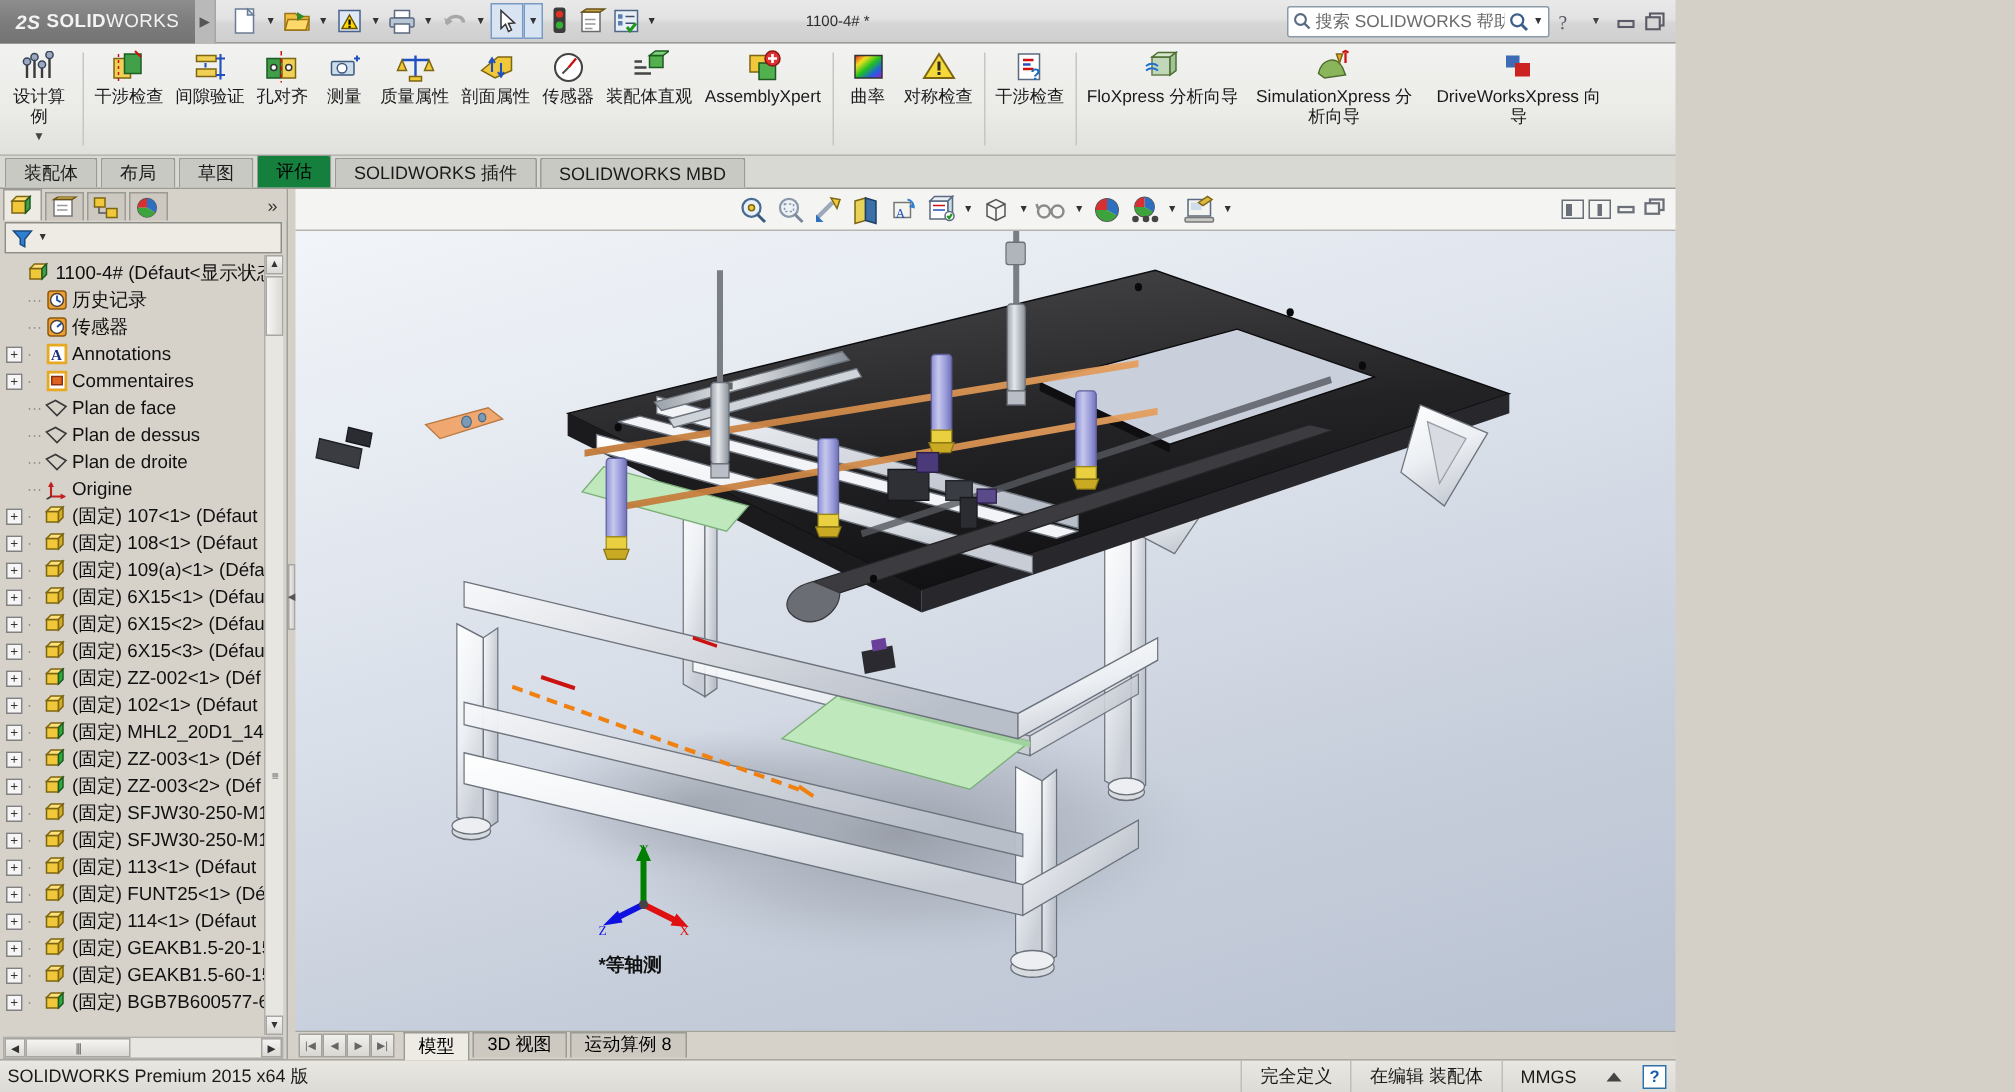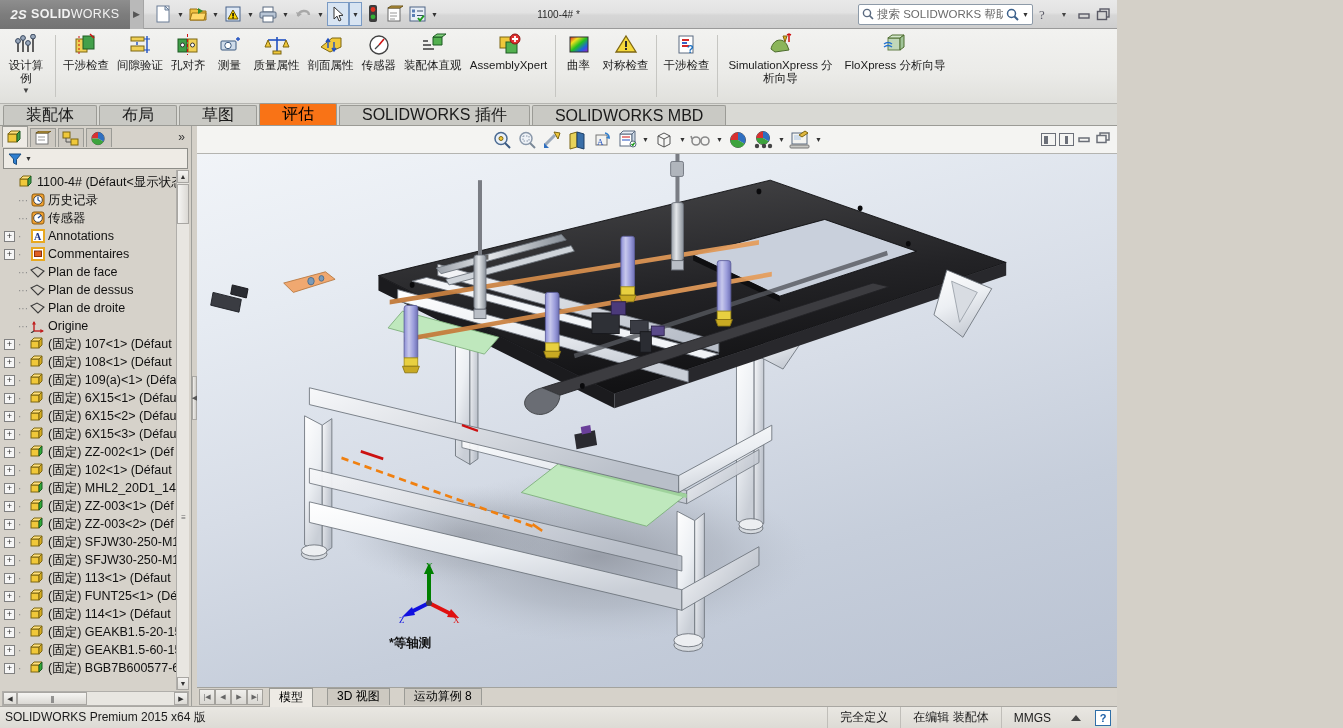--- a/index.html
+++ b/index.html
@@ -59,26 +59,26 @@
   .rlabel{ font-size:11.5px; line-height:12.5px; text-align:center; color:#1a1a1a; max-width:64px;}
   .rlabel.wide{ max-width:110px;}
   .rlabel.en{ font-size:11.5px; }
   .ritem.big .rlabel{ max-width:52px;}
   .rdrop{ font-size:8px; color:#444; margin-top:2px;}
 
   
   .cmdtabs{ flex:0 0 22px; height:22px; display:flex; align-items:flex-end;
     background:#d9d9d4; border-bottom:1px solid #9b9b96; padding-left:3px;}
   .ctab{
-    height:20px; padding:0 22px; display:flex;align-items:center;
-    font-size:16px; color:#1a1a1a; background:#c9c9c4;
+    height:20px; padding:0 12px; display:flex;align-items:center;
+    font-size:12px; color:#1a1a1a; background:#c9c9c4;
     border:1px solid #9b9b96; border-bottom:none; margin-right:2px;
     border-radius:2px 2px 0 0; cursor:default;text-align:center;
   }
-  .ctab.active{ background:#f97316; height:22px; color:#000;}
+  .ctab.active{ background:#15803d; height:22px; color:#000;}
 
   
   .body{ flex:1; display:flex; min-height:0; background:#d4d0c8;}
 
   
   .leftpanel{ width:192px; flex:0 0 192px; display:flex; flex-direction:column; background:#d6d2ca; border-right:1px solid #9f9f9a;}
   .tree-tabs{ height:21px; flex:0 0 21px; display:flex; align-items:flex-end; background:#d6d2ca; padding-left:2px;}
   .ttab{ width:26px;height:19px; border:1px solid #9b9b96; background:#cdc9c1; margin-right:2px;
         display:flex;align-items:center;justify-content:center; border-bottom:none;}
   .ttab.active{ background:#eeebe5; height:21px;}
@@ -119,31 +119,31 @@
   .viewtoolbar{ height:28px; flex:0 0 28px; display:flex; align-items:center; justify-content:center;
         background:#f4f4f2; border-bottom:1px solid #b4b4b0; position:relative;}
   .vt-items{ display:flex; align-items:center; gap:1px;}
   .vbtn{ width:24px;height:24px;display:flex;align-items:center;justify-content:center;}
   .vcaret{ width:11px;height:24px;display:flex;align-items:center;justify-content:center;font-size:7px;color:#333;}
   .vt-right{ position:absolute; right:4px; display:flex; align-items:center; gap:3px;}
   .vt-sq{ width:15px;height:13px;border:1.5px solid #6b6f78; display:flex;align-items:center;justify-content:center;}
   .viewport{ flex:1; position:relative; overflow:hidden;
      background:linear-gradient(165deg,#f1f4f8 0%,#e6ebf2 22%,#d7dde7 48%,#c6cedb 72%,#b9c2d2 100%); }
   .triad{ position:absolute; left:200px; bottom:58px; width:70px; height:70px;}
-  .viewlabel{ position:absolute; left:192px; bottom:35px; font-size:12.5px; font-weight:bold; color:#111;}
+  .viewlabel{ position:absolute; left:202px; bottom:35px; font-size:12.5px; font-weight:bold; color:#111;}
   .modelholder{ position:absolute; left:0; top:0; width:100%; height:100%;}
 
   
   .bottomtabs{ height:19px; flex:0 0 19px; display:flex; align-items:center;
       background:#d6d2ca; border-top:1px solid #a3a39e; padding-left:2px;}
   .navbtns{ display:flex; gap:0px; margin-right:6px;}
   .navb{ width:16px;height:16px; border:1px solid #a4a29d; background:linear-gradient(to bottom,#f0efec,#d9d7d2);
         display:flex;align-items:center;justify-content:center;font-size:7px;color:#666;}
   .btab{ height:17px; padding:0 9px; display:flex;align-items:center; font-size:12px;
-        background:#cdc9c1; border:1px solid #9b9b96; border-bottom:none; margin-right:14px;}
+        background:#cdc9c1; border:1px solid #9b9b96; border-bottom:none; margin-right:2px;}
   .btab.active{ background:#eeebe5; height:19px;}
 
   
   .statusbar{ height:22px; flex:0 0 22px; display:flex; align-items:center;
       background:linear-gradient(to bottom,#e9e7e2,#dddbd5); border-top:1px solid #a9a7a2;
       font-size:12px; color:#1a1a1a; padding-left:5px;}
   .sb-right{ margin-left:auto; display:flex; align-items:center; gap:0px;}
   .sb-cell{ padding:0 12px; border-left:1px solid #c0beb9; height:22px; display:flex;align-items:center;}
   .sb-help{ width:16px;height:16px; border:1px solid #2f6fa8; background:#fff; color:#1a5fa8;
         font-weight:bold; font-size:11px; display:flex;align-items:center;justify-content:center; margin:0 6px;}
@@ -446,42 +446,51 @@
               <line x1="8" y1="13" x2="15" y2="13" stroke="#d01010" stroke-width="1.8"></line>
               <text x="13" y="20" font-size="11" font-family="Liberation Sans, sans-serif" fill="#1a6fc0" font-weight="bold">?</text>
             </svg>
         </div>
         <div class="rlabel">干涉检查</div>
       </div>
     </div>
     <div class="rsep"></div>
 
     <div class="rgroup">
-      <div class="ritem" style="min-width:120px">
-        <div class="ricon">
-          <svg width="28" height="24">
-              <path d="M4 16 C6 6, 16 4, 20 12 L22 17 L8 19 Z" fill="#8bb55a" stroke="#4d6c2e"></path>
-              <path d="M16 3 L20 3 L18 9 Z" fill="#e0b020" stroke="#7d6612"></path>
-              <line x1="22" y1="2" x2="22" y2="9" stroke="#d01010" stroke-width="1.5"></line>
-              <path d="M20 2 L22 1 L24 2" stroke="#d01010" stroke-width="1.4" fill="none"></path>
-            </svg>
-        </div>
-        <div class="rlabel wide">SimulationXpress 分析向导</div>
-      </div>
       <div class="ritem" style="min-width:84px">
         <div class="ricon">
           <svg width="28" height="24">
               <rect x="7" y="5" width="12" height="12" fill="#b8d4b0" stroke="#4d6c2e" opacity=".85"></rect>
               <path d="M7 5 L11 2 L23 2 L19 5 Z" fill="#d4e8cc" stroke="#4d6c2e"></path>
               <path d="M19 5 L23 2 L23 14 L19 17 Z" fill="#a0c498" stroke="#4d6c2e"></path>
               <path d="M3 11 q4 -3 8 0" stroke="#2070d0" stroke-width="1.4" fill="none"></path>
               <path d="M3 14 q4 -3 8 0" stroke="#2070d0" stroke-width="1.4" fill="none"></path>
             </svg>
         </div>
         <div class="rlabel wide">FloXpress 分析向导</div>
+      </div>
+      <div class="ritem" style="min-width:120px">
+        <div class="ricon">
+          <svg width="28" height="24">
+              <path d="M4 16 C6 6, 16 4, 20 12 L22 17 L8 19 Z" fill="#8bb55a" stroke="#4d6c2e"></path>
+              <path d="M16 3 L20 3 L18 9 Z" fill="#e0b020" stroke="#7d6612"></path>
+              <line x1="22" y1="2" x2="22" y2="9" stroke="#d01010" stroke-width="1.5"></line>
+              <path d="M20 2 L22 1 L24 2" stroke="#d01010" stroke-width="1.4" fill="none"></path>
+            </svg>
+        </div>
+        <div class="rlabel wide">SimulationXpress 分析向导</div>
+      </div>
+      <div class="ritem" style="min-width:126px">
+        <div class="ricon">
+          <svg width="28" height="24">
+              <rect x="6" y="4" width="9" height="8" fill="#3d6bb5"></rect>
+              <rect x="12" y="9" width="10" height="9" fill="#cc2222"></rect>
+            </svg>
+        </div>
+        <div class="rlabel wide">DriveWorksXpress 向导</div>
       </div>
     </div>
   </div>
 
   <div class="cmdtabs" id="cmdtabs">
       <div class="ctab">装配体</div>
       <div class="ctab">布局</div>
       <div class="ctab">草图</div>
       <div class="ctab active">评估</div>
       <div class="ctab">SOLIDWORKS 插件</div>

